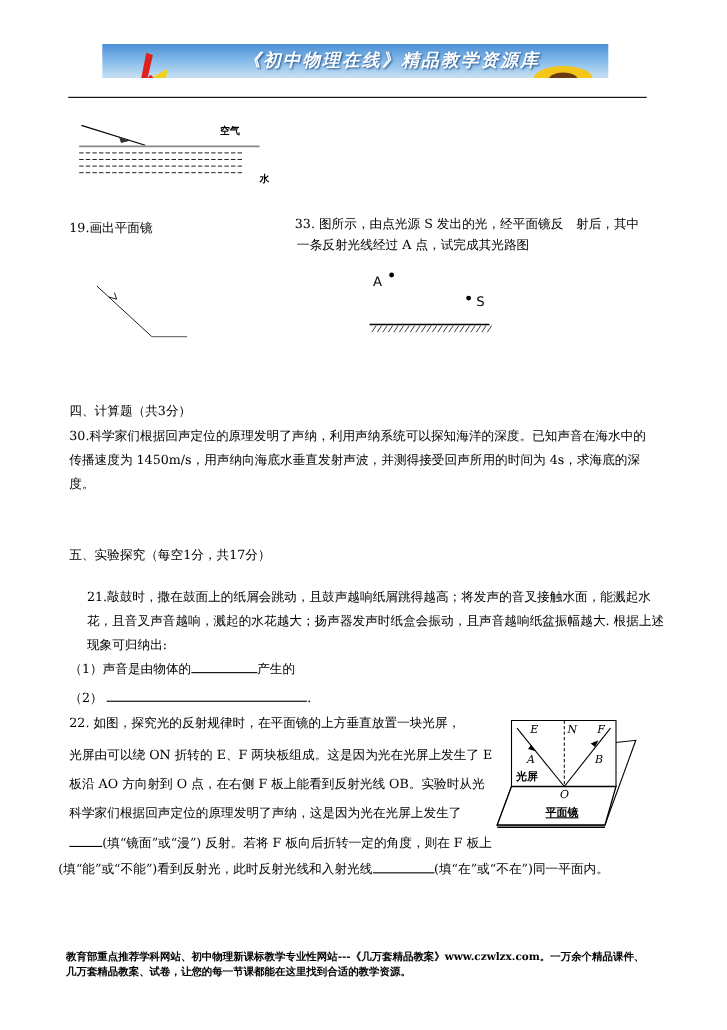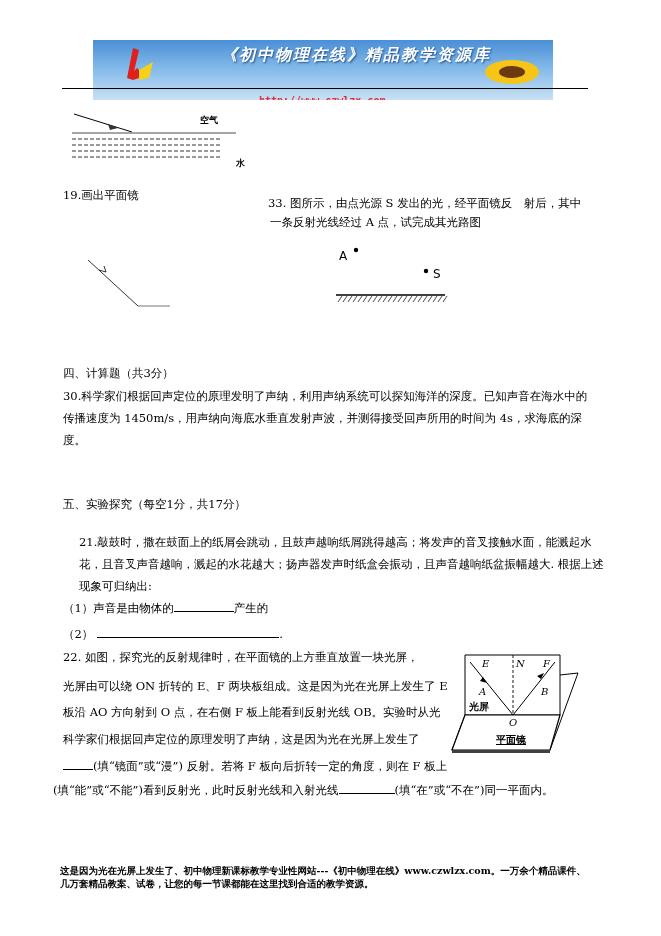--- a/index.html
+++ b/index.html
@@ -1,19 +1,19 @@
 <!DOCTYPE html>
 <html><head>
 <meta charset="utf-8">
 <style>
   html, body { margin:0; padding:0; background:#fff; }
   body { width:661px; height:936px; position:relative; overflow:hidden;
          font-family:"DejaVu Serif","Liberation Serif",serif; color:#000; }
   .abs { position:absolute; }
-  .banner { left:93px; top:40px; width:460px; height:60px;
+  .banner { left:93px; top:40px; width:460px; height:31px;
             background:linear-gradient(180deg,#4a8fd6 0%,#8cc0ec 55%,#c9e0f3 100%); overflow:hidden; }
   .banner .title { position:absolute; left:128px; top:5px; font-size:16px; font-weight:bold; color:#fff;
                    letter-spacing:2px; text-shadow:1px 1px 2px #1d4e8a; white-space:nowrap; font-style:italic;
                    font-family:"DejaVu Sans",sans-serif; }
   .banner .url { position:absolute; left:166px; top:27px; font-size:10px; color:#e0303a; font-weight:bold;
                  font-family:"DejaVu Sans Mono",monospace; white-space:nowrap;margin-top:28px; }
   .banner .logo { position:absolute; left:30px; top:6px; width:34px; height:36px; }
   .banner .sun { position:absolute; left:390px; top:16px; width:58px; height:30px; }
   .hr-top { left:62px; top:88px; width:526px; height:0; border-top:1.5px solid #000; }
   .txt { font-size:11.5px; line-height:14px; white-space:nowrap; }
@@ -46,21 +46,21 @@
   <g stroke="#000" stroke-width="0.8" stroke-dasharray="4,2">
     <line x1="12" y1="31" x2="160" y2="31"></line>
     <line x1="12" y1="37" x2="160" y2="37"></line>
     <line x1="12" y1="43" x2="160" y2="43"></line>
     <line x1="12" y1="49" x2="160" y2="49"></line>
   </g>
 </svg>
 <span class="abs txt" style="left:200px;top:113px;font-size:9px;font-weight:bold;">空气</span>
 <span class="abs txt" style="left:236px;top:156px;font-size:9px;font-weight:bold;">水</span>
 
-<span class="abs txt" style="left:63px;top:188px;">19.画出平面镜</span>
+<span class="abs txt" style="left:63px;top:200px;">19.画出平面镜</span>
 <svg class="abs" style="left:70px;top:252px;" width="100" height="60">
   <line x1="18" y1="8" x2="68" y2="54" stroke="#000" stroke-width="0.8"></line>
   <path d="M29 18 L36 20 M34 14 L36 20" stroke="#000" stroke-width="0.8" fill="none"></path>
   <line x1="68" y1="54" x2="134" y2="54" stroke="#777" stroke-width="1.2"></line>
   <path d="M116 50 L122 54 L116 58" stroke="#000" stroke-width="0.8" fill="none"></path>
 </svg>
 
 <span class="abs txt" style="left:268px;top:196px;">33. 图所示，由点光源 S 发出的光，经平面镜反　射后，其中</span>
 <span class="abs txt" style="left:270px;top:215px;">一条反射光线经过 A 点，试完成其光路图</span>
 <svg class="abs" style="left:330px;top:240px;" width="120" height="70">
@@ -132,14 +132,14 @@
 </svg>
 <span class="abs txt" style="left:482px;top:657px;font-style:italic;font-size:10px;">E</span>
 <span class="abs txt" style="left:516px;top:657px;font-style:italic;font-size:10px;">N</span>
 <span class="abs txt" style="left:543px;top:657px;font-style:italic;font-size:10px;">F</span>
 <span class="abs txt" style="left:479px;top:685px;font-style:italic;font-size:10px;">A</span>
 <span class="abs txt" style="left:541px;top:685px;font-style:italic;font-size:10px;">B</span>
 <span class="abs txt" style="left:469px;top:700px;font-size:10px;font-weight:bold;font-family:'DejaVu Sans',sans-serif;">光屏</span>
 <span class="abs txt" style="left:509px;top:716px;font-style:italic;font-size:10px;">O</span>
 <span class="abs txt" style="left:496px;top:733px;font-size:10px;font-weight:bold;font-family:'DejaVu Sans',sans-serif;text-decoration:underline;">平面镜</span>
 
-<div class="abs footer" style="left:60px;top:864px;">这是因为光在光屏上发生了、初中物理新课标教学专业性网站---《初中物理在线》www.czwlzx.com。一万余个精品课件、</div>
+<div class="abs footer" style="left:60px;top:864px;">教育部重点推荐学科网站、初中物理新课标教学专业性网站---《几万套精品教案》www.czwlzx.com。一万余个精品课件、</div>
 <div class="abs footer" style="left:60px;top:877px;">几万套精品教案、试卷，让您的每一节课都能在这里找到合适的教学资源。</div>
 
 </body></html>

